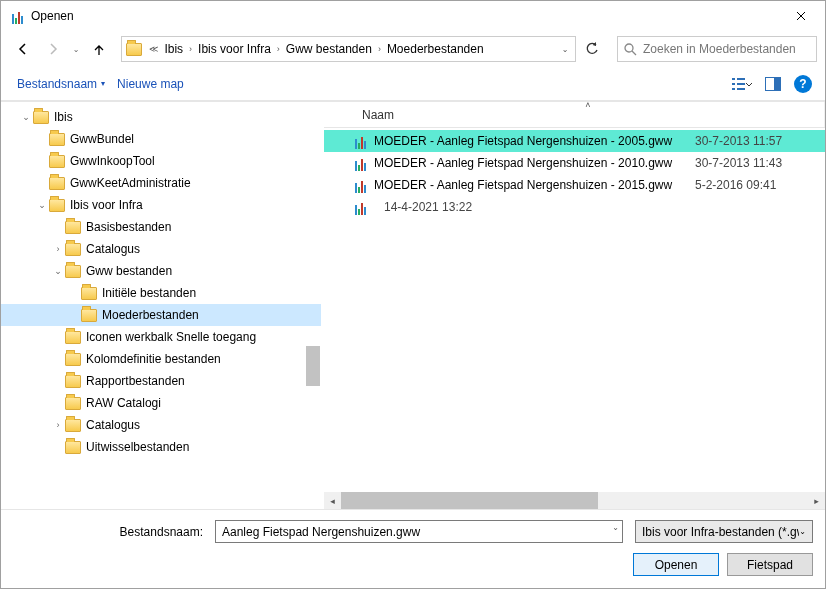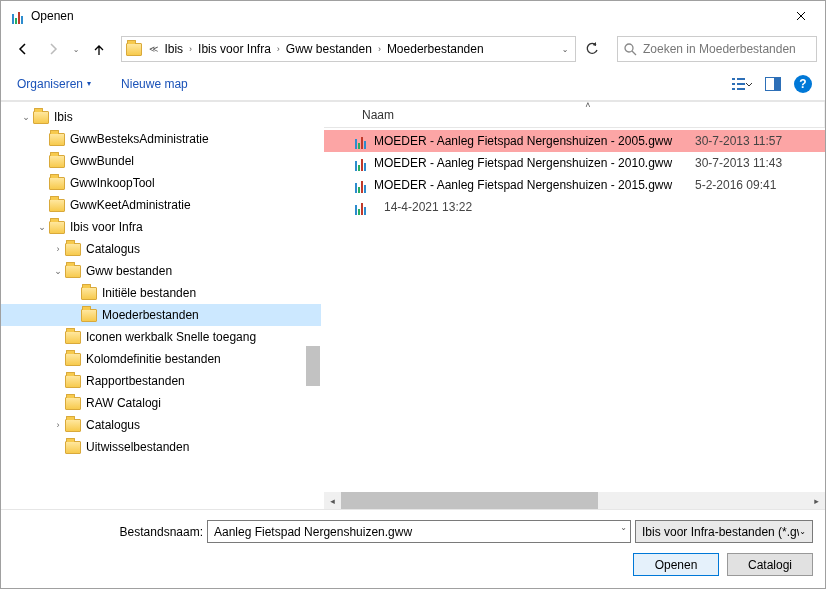--- a/index.html
+++ b/index.html
@@ -74,32 +74,32 @@
 
   
   .colheader { height:26px; border-bottom:1px solid #e6e6e6; display:flex; align-items:stretch; font-size:12px; color:#333; position:relative;}
   .colcell { display:flex; align-items:center; padding:0 10px; border-right:1px solid #f0f0f0;}
   .col-spacer-small{ width:28px; border-right:none;}
   .col-name { flex:1; position:relative;}
   .col-date { width:140px; }
   .sort-arrow { position:absolute; top:-2px; left:50%; transform:translateX(-50%); font-size:9px; color:#555;}
   .filelist { flex:1; overflow:auto; padding-top:2px;}
   .filerow { height:22px; display:flex; align-items:center;}
-  .filerow.selected { background:#fca5a5; }
+  .filerow.selected { background:#5eead4; }
   .file-pad{ width:28px;}
   .file-name-cell{ flex:1; padding-right:8px; overflow:hidden; text-overflow:ellipsis; white-space:nowrap;}
   .file-date-cell{ width:140px; padding:0 10px; color:#444;}
   .hscroll{ height:17px; display:flex; align-items:center;}
   .hscroll .harrow{ width:17px;height:17px;background:#f0f0f0;display:flex;align-items:center;justify-content:center;font-size:9px;color:#555;}
   .hscroll .htrack{ flex:1;height:17px;background:#f0f0f0; position:relative;}
   .hscroll .hthumb{ position:absolute; left:0; top:0; height:17px; width:55%; background:#c2c2c2;}
 
   
   .bottom { border-top:1px solid #e6e6e6; padding:10px 12px 12px; background:#fff;}
-  .row1 { display:flex; align-items:center; gap:4px; margin-bottom:10px;}
+  .row1 { display:flex; align-items:center; gap:12px; margin-bottom:10px;}
   .fn-label { width:190px; text-align:right; font-size:12px; color:#000;}
   .fn-input-wrap { flex:1; position:relative;}
   .fn-input {
     width:100%; height:23px; border:1px solid #7a7a7a; padding:2px 22px 2px 6px; font-size:12px;
     background:#fff; color:#000;
   }
   .fn-dd { position:absolute; right:4px; top:3px; font-size:8px; color:#555; pointer-events:none;}
   .filter-select {
     width:178px; height:23px; border:1px solid #7a7a7a; background:#e9e9e9;
     display:flex; align-items:center; padding:0 6px; justify-content:space-between; font-size:12px;
@@ -191,24 +191,24 @@
             <circle cx="5" cy="5" r="4" stroke="#888" stroke-width="1.3" fill="none"></circle>
             <path d="M8 8 L12 12" stroke="#888" stroke-width="1.3"></path>
           </svg>
       </span>
       <span>Zoeken in Moederbestanden</span>
     </div>
   </div>
 
   <div class="toolbarrow">
     <span class="tb-link">
-      <span>Organiseren</span>
+      <span>Bestandsnaam</span>
       <span class="dd">▾</span>
     </span>
-    <span class="tb-link" style="margin-left:18px">
+    <span class="tb-link" style="">
       <span>Nieuwe map</span>
     </span>
     <span class="tb-spacer"></span>
     <span class="tb-iconbtn">
       <svg width="22" height="14" viewBox="0 0 22 14">
         <rect x="0" y="1" width="3" height="2" fill="#2d6fb7"></rect>
           <rect x="5" y="1" width="8" height="2" fill="#2d6fb7"></rect>
         <rect x="0" y="6" width="3" height="2" fill="#2d6fb7"></rect>
           <rect x="5" y="6" width="8" height="2" fill="#2d6fb7"></rect>
         <rect x="0" y="11" width="3" height="2" fill="#2d6fb7"></rect>
@@ -234,45 +234,45 @@
     <div class="treerow">
           <span class="indent" style="width: 18px;"></span>
           <span class="expander">⌄</span>
           <span class="folder-icon"></span>
           <span class="tree-label">Ibis</span>
         </div>
         <div class="treerow">
           <span class="indent" style="width: 34px;"></span>
           <span class="expander"></span>
           <span class="folder-icon"></span>
-          <span class="tree-label">GwwBesteksAdministratie</span>
-        </div>
-        <div class="treerow">
-          <span class="indent" style="width: 34px;"></span>
-          <span class="expander"></span>
-          <span class="folder-icon"></span>
           <span class="tree-label">GwwBundel</span>
         </div>
         <div class="treerow">
           <span class="indent" style="width: 34px;"></span>
           <span class="expander"></span>
           <span class="folder-icon"></span>
           <span class="tree-label">GwwInkoopTool</span>
         </div>
         <div class="treerow">
           <span class="indent" style="width: 34px;"></span>
           <span class="expander"></span>
           <span class="folder-icon"></span>
           <span class="tree-label">GwwKeetAdministratie</span>
         </div>
         <div class="treerow">
           <span class="indent" style="width: 34px;"></span>
           <span class="expander">⌄</span>
           <span class="folder-icon"></span>
           <span class="tree-label">Ibis voor Infra</span>
+        </div>
+        <div class="treerow">
+          <span class="indent" style="width: 50px;"></span>
+          <span class="expander"></span>
+          <span class="folder-icon"></span>
+          <span class="tree-label">Basisbestanden</span>
         </div>
         <div class="treerow">
           <span class="indent" style="width: 50px;"></span>
           <span class="expander">›</span>
           <span class="folder-icon"></span>
           <span class="tree-label">Catalogus</span>
         </div>
         <div class="treerow">
           <span class="indent" style="width: 50px;"></span>
           <span class="expander">⌄</span>
@@ -404,18 +404,18 @@
       <div class="filter-select">
         <span style="overflow:hidden;white-space:nowrap;">Ibis voor Infra-bestanden (*.gw</span>
         <span style="font-size:8px">⌄</span>
       </div>
     </div>
     <div class="row2">
       <div class="btn default">
           <span>Openen</span>
         </div>
       <div class="btn">
-          <span>Catalogi</span>
+          <span>Fietspad</span>
         </div>
     </div>
   </div>
 
 </div>
 
 </body></html>

